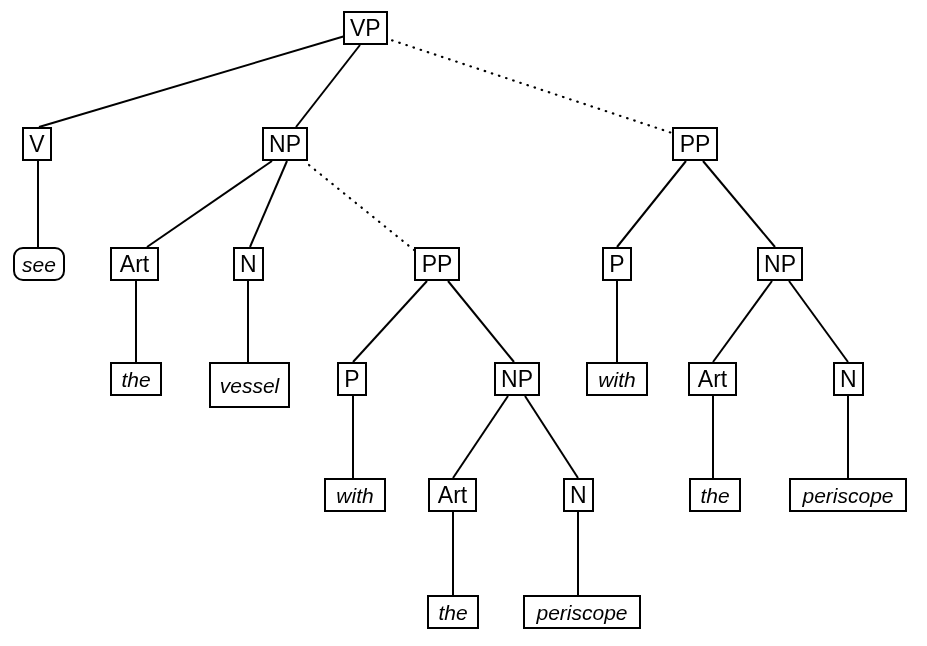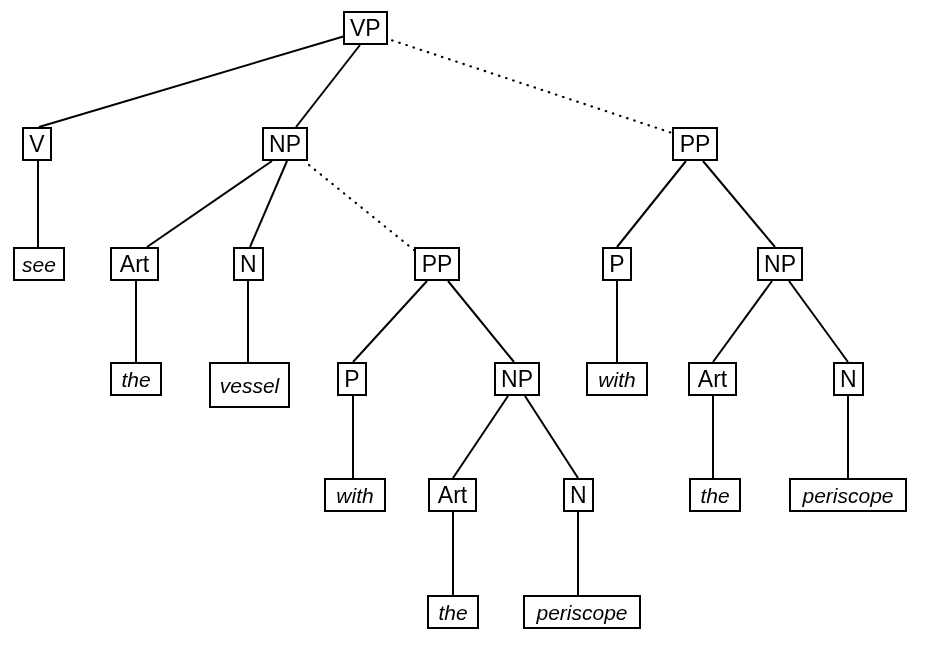--- a/index.html
+++ b/index.html
@@ -74,21 +74,21 @@
       <line x1="617" y1="281" x2="617" y2="362" stroke="#000000" stroke-width="2"></line>
       <line x1="772" y1="281" x2="713" y2="362" stroke="#000000" stroke-width="2"></line>
       <line x1="789" y1="281" x2="848" y2="362" stroke="#000000" stroke-width="2"></line>
       <line x1="713" y1="396" x2="713" y2="478" stroke="#000000" stroke-width="2"></line>
       <line x1="848" y1="396" x2="848" y2="478" stroke="#000000" stroke-width="2"></line>
     </svg>
 <div class="tree-node cat-node" style="left: 343px; top: 11px; min-width: 41px; height: 34px; border-color: rgb(0, 0, 0); color: rgb(0, 0, 0);">VP</div>
     <div class="tree-node cat-node" style="left: 22px; top: 127px; min-width: 30px; height: 34px; border-color: rgb(0, 0, 0); color: rgb(0, 0, 0);">V</div>
     <div class="tree-node cat-node" style="left: 262px; top: 127px; min-width: 46px; height: 34px; border-color: rgb(0, 0, 0); color: rgb(0, 0, 0);">NP</div>
     <div class="tree-node cat-node" style="left: 672px; top: 127px; min-width: 46px; height: 34px; border-color: rgb(0, 0, 0); color: rgb(0, 0, 0);">PP</div>
-    <div class="tree-node leaf-node" style="left: 13px; top: 247px; min-width: 52px; height: 34px; border-color: rgb(0, 0, 0); color: rgb(0, 0, 0);">see</div>
+    <div class="tree-node leaf-node" style="left: 13px; top: 247px; min-width: 52px; height: 34px; border-color: rgb(0, 0, 0); color: rgb(0, 0, 0); border-radius: 10px;">see</div>
     <div class="tree-node cat-node" style="left: 110px; top: 247px; min-width: 49px; height: 34px; border-color: rgb(0, 0, 0); color: rgb(0, 0, 0);">Art</div>
     <div class="tree-node cat-node" style="left: 233px; top: 247px; min-width: 30px; height: 34px; border-color: rgb(0, 0, 0); color: rgb(0, 0, 0);">N</div>
     <div class="tree-node cat-node" style="left: 414px; top: 247px; min-width: 46px; height: 34px; border-color: rgb(0, 0, 0); color: rgb(0, 0, 0);">PP</div>
     <div class="tree-node cat-node" style="left: 602px; top: 247px; min-width: 30px; height: 34px; border-color: rgb(0, 0, 0); color: rgb(0, 0, 0);">P</div>
     <div class="tree-node cat-node" style="left: 757px; top: 247px; min-width: 46px; height: 34px; border-color: rgb(0, 0, 0); color: rgb(0, 0, 0);">NP</div>
     <div class="tree-node leaf-node" style="left: 110px; top: 362px; min-width: 52px; height: 34px; border-color: rgb(0, 0, 0); color: rgb(0, 0, 0);">the</div>
     <div class="tree-node leaf-node" style="left: 209px; top: 362px; min-width: 81px; height: 46px; border-color: rgb(0, 0, 0); color: rgb(0, 0, 0);">vessel</div>
     <div class="tree-node cat-node" style="left: 337px; top: 362px; min-width: 30px; height: 34px; border-color: rgb(0, 0, 0); color: rgb(0, 0, 0);">P</div>
     <div class="tree-node cat-node" style="left: 494px; top: 362px; min-width: 46px; height: 34px; border-color: rgb(0, 0, 0); color: rgb(0, 0, 0);">NP</div>
     <div class="tree-node leaf-node" style="left: 586px; top: 362px; min-width: 62px; height: 34px; border-color: rgb(0, 0, 0); color: rgb(0, 0, 0);">with</div>

